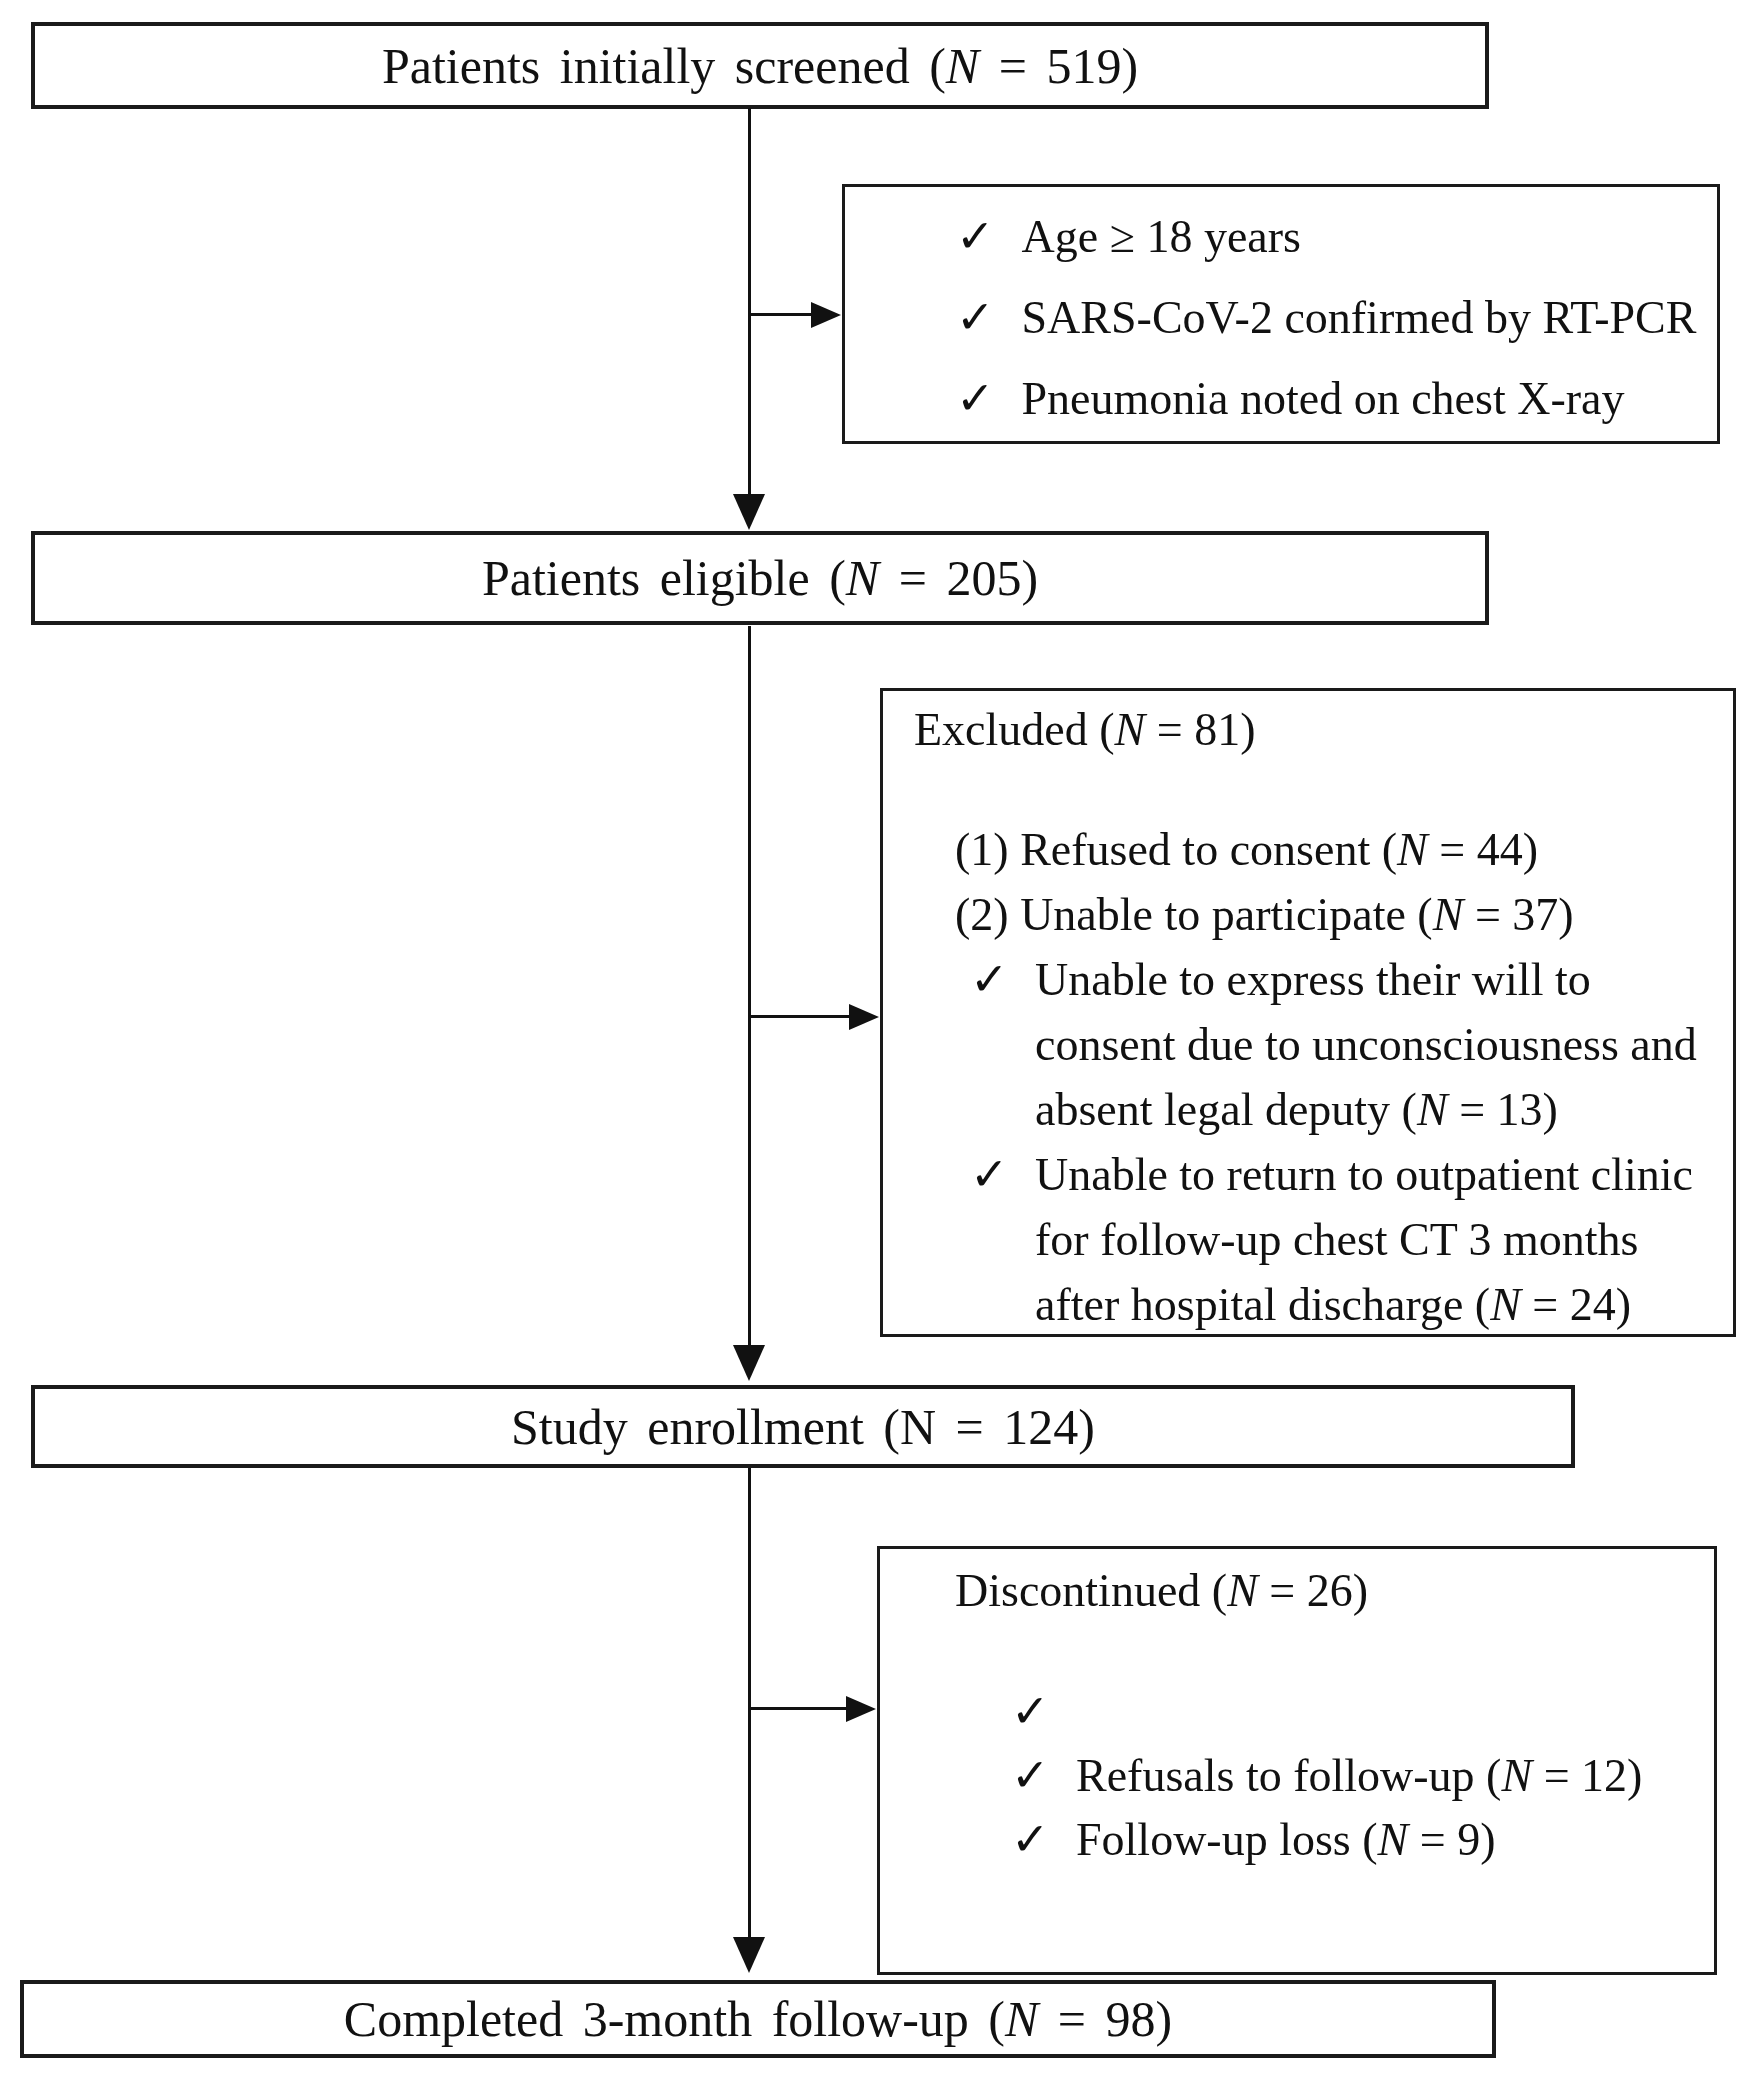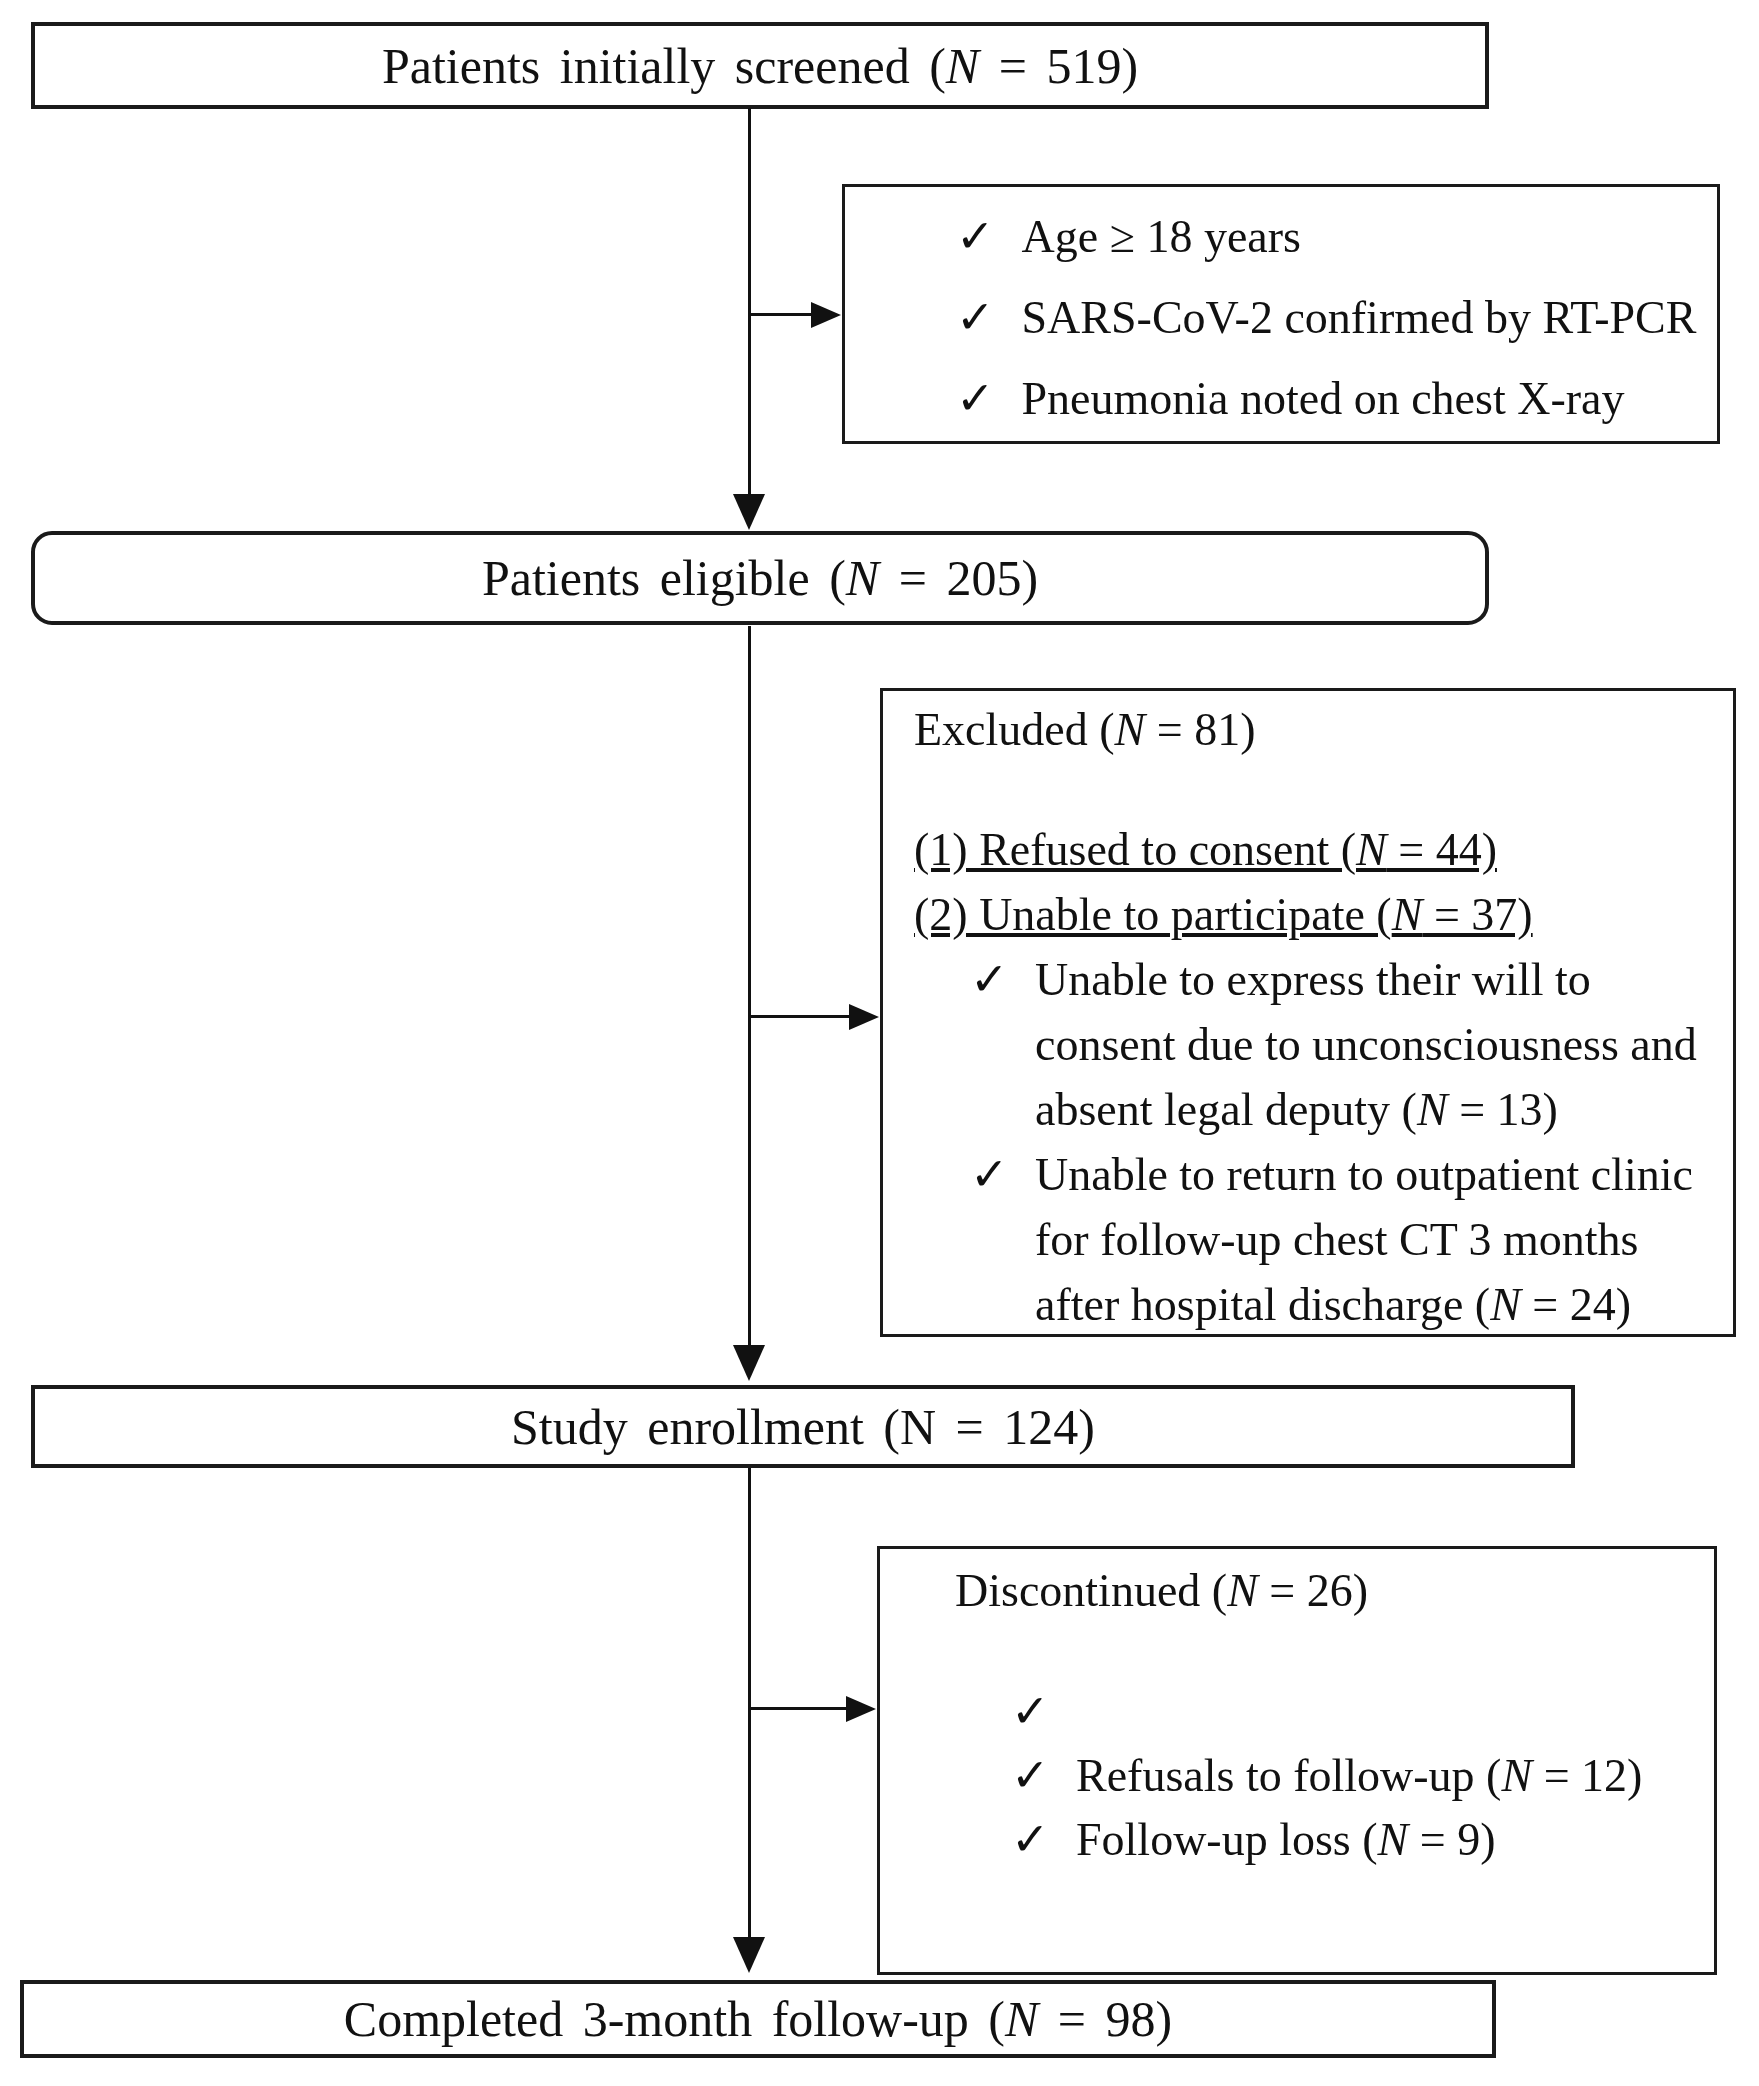--- a/index.html
+++ b/index.html
@@ -81,21 +81,21 @@
     flex: 0 0 auto;
   }
 
   
   #excluded-content {
     padding: 6.2px 18.6px 0 31px;
     line-height: 65px;
   }
   .exc-title { height: 65px; white-space: nowrap; }
   .exc-gap { height: 55px; }
-  .exc-num { height: 65px; white-space: nowrap; text-decoration: underline; }
+  .exc-num { margin-left: 41px; height: 65px; white-space: nowrap; }
   .chk-item {
     display: flex;
     align-items: flex-start;
     margin-left: 56px;
   }
   .chk-item .mark { width: 65px; margin-right: 0; }
   .chk-text { flex: 1 1 auto; }
   .chk-line { height: 65px; white-space: nowrap; }
 
   
@@ -116,21 +116,21 @@
 </style>
 </head>
 <body>
 
 <div id="canvas">
 
   <div class="box main-box" style="left:31px; top:22px; width:1458px; height:87px;text-align:center;">
     <span><span>Patients initially screened (</span><span class="nvar">N</span><span> = 519)</span></span>
   </div>
 
-  <div class="box main-box" style="left:31px; top:531px; width:1458px; height:94px;border-radius:21px;">
+  <div class="box main-box" style="left:31px; top:531px; width:1458px; height:94px;">
     <span><span>Patients eligible (</span><span class="nvar">N</span><span> = 205)</span></span>
   </div>
 
   <div class="box main-box" style="left:31px; top:1385px; width:1544px; height:83px;">
     <span><span>Study enrollment (</span><span class="nvar upright">N</span><span> = 124)</span></span>
   </div>
 
   <div class="box main-box" style="left:20px; top:1980px; width:1476px; height:78px;">
     <span><span>Completed 3-month follow-up (</span><span class="nvar">N</span><span> = 98)</span></span>
   </div>

